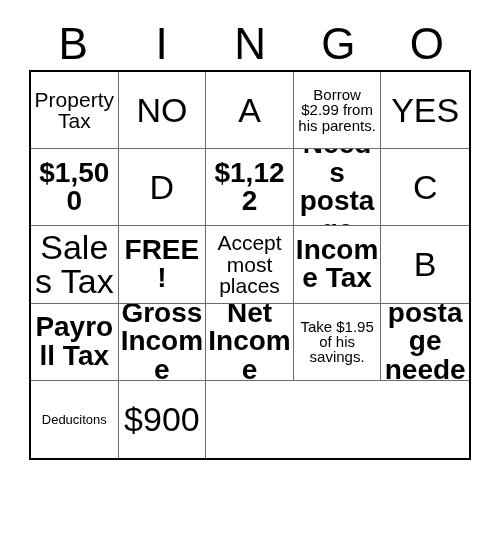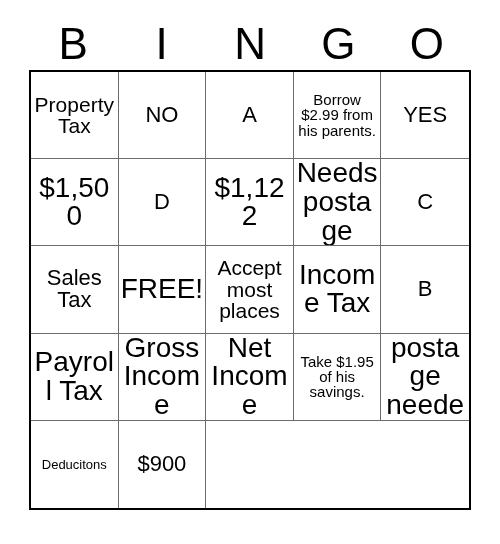--- a/index.html
+++ b/index.html
@@ -40,21 +40,21 @@
     font-weight: 400;
     letter-spacing: 0px;
     color: #000000;
   }
   
   .grid {
     position: absolute;
     left: 29px;
     top: 70px;
     width: 442px;
-    height: 440px;
+    height: 390px;
     border: 2px solid #000000;
     box-sizing: border-box;
     display: grid;
     grid-template-columns: repeat(5, 1fr);
     grid-template-rows: repeat(5, 1fr);
   }
   .cell {
     border-right: 1px solid #6b6b6b;
     border-bottom: 1px solid #6b6b6b;
     box-sizing: border-box;
@@ -68,22 +68,22 @@
   .cell:nth-child(5n) { border-right: none; }
   .cell:nth-child(n+21) { border-bottom: none; }
   .cell-text {
     display: block;
     width: 100%;
     line-height: 1.02;
     color: #000000;
     word-wrap: break-word;
   }
   
-  .fs-xl  { font-size: 22px; }
-  .fs-lg  { font-size: 28px; }
+  .fs-xl  { font-size: 34px; }
+  .fs-lg  { font-size: 28px; font-weight: bold; }
   .fs-md  { font-size: 21px; }
   .fs-sm  { font-size: 15px; }
   .fs-xs  { font-size: 13px; }
 </style>
 </head>
 <body>
 
 <div class="card">
 
   <div class="header-row">

